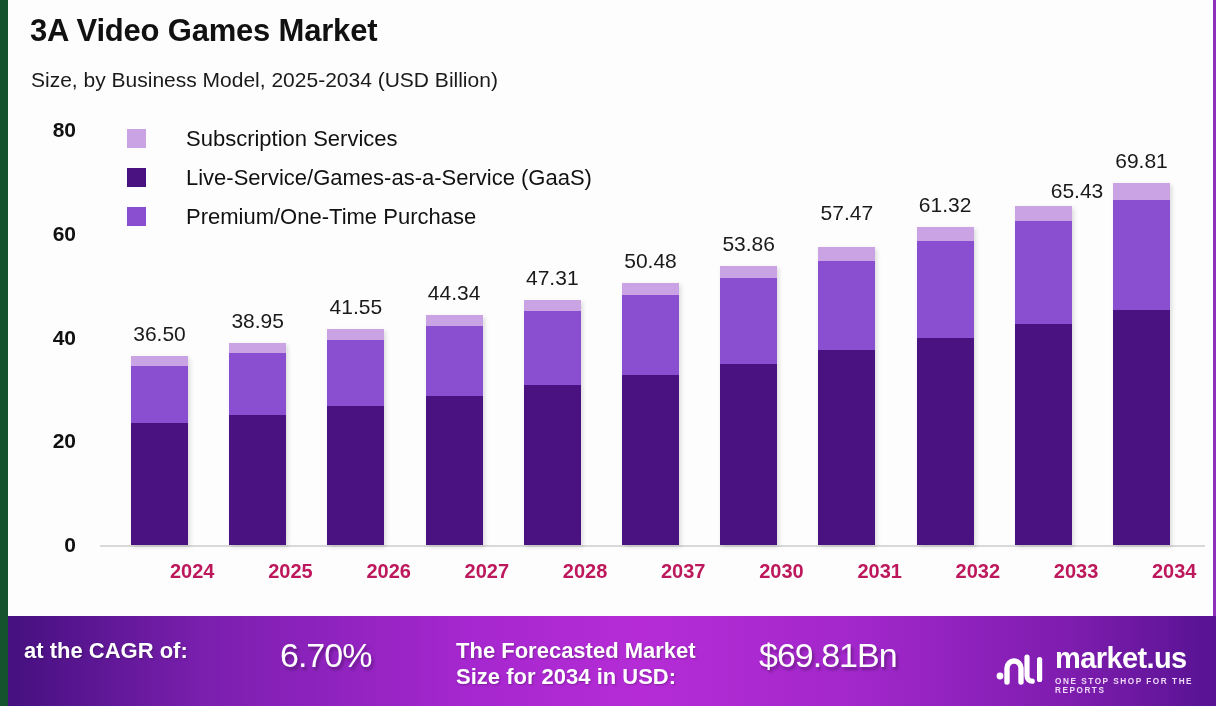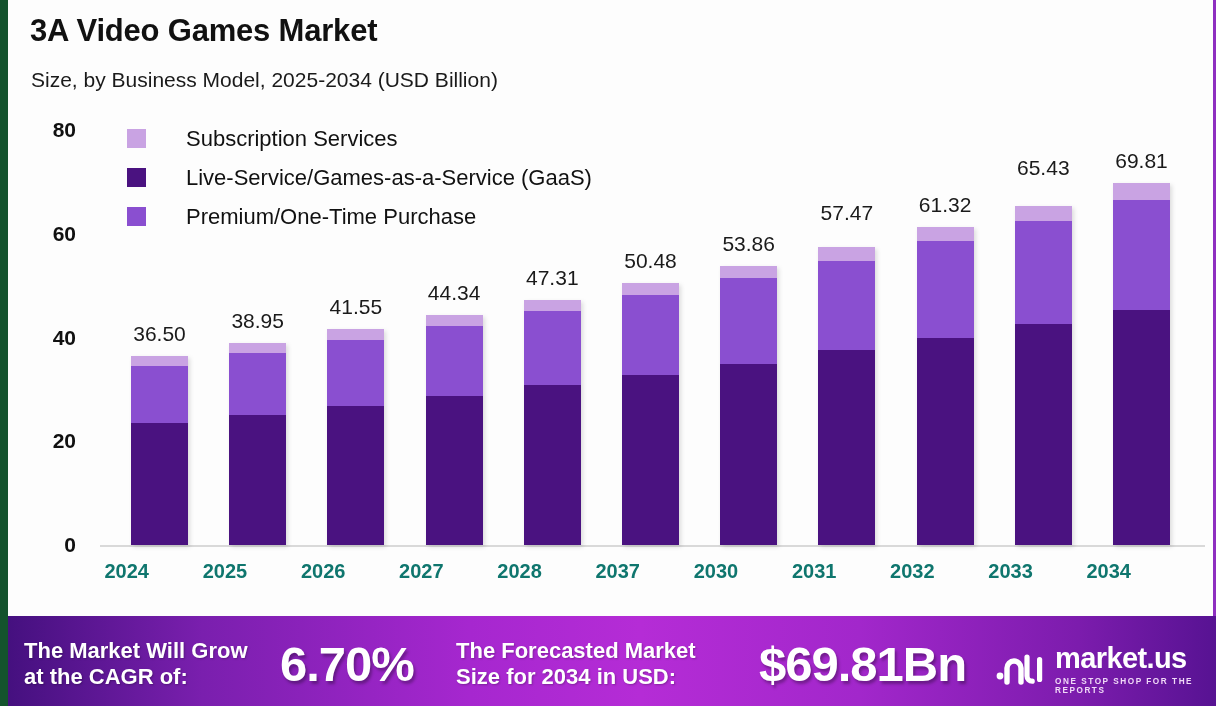--- a/index.html
+++ b/index.html
@@ -50,38 +50,38 @@
     display:flex;flex-direction:column;justify-content:flex-end;
     filter:drop-shadow(2px 2px 2px rgba(0,0,0,0.13));
   }
   .seg{width:100%;}
   .bar-total{
     position:absolute;width:120px;text-align:center;
     font-size:21px;color:#1a1a1a;
     transform:translateX(-50%);
   }
   .xtick{
-    position:absolute;top:560px;width:110px;text-align:left;
-    font-size:20px;font-weight:bold;color:#0f766e;
+    position:absolute;top:560px;width:110px;text-align:right;
+    font-size:20px;font-weight:bold;color:#be185d;
     transform:translateX(-50%);
   }
 
   
   .banner{
     position:absolute;left:0;bottom:0;width:1216px;height:90px;
     background:linear-gradient(90deg,#45107f 0%,#7a1fae 16%,#a627cf 38%,#b52cd6 52%,#a227cb 70%,#7c1cad 88%,#551291 100%);
     display:flex;align-items:center;
     overflow:hidden;
   }
   .banner-txt{
     color:#fff;font-weight:bold;font-size:22px;line-height:1.18;
     text-shadow:1px 1px 2px rgba(0,0,0,0.25);
   }
   .banner-big{
-    color:#fff;font-weight:bold;font-size:49px;
+    color:#fff;font-weight:normal;font-size:34px;
     text-shadow:2px 3px 3px rgba(0,0,0,0.3);
     letter-spacing:-1px;
   }
   .b-cagr{position:absolute;left:16px;top:22px;}
   .b-cagr-val{position:absolute;left:272px;top:20px;}
   .b-fc{position:absolute;left:448px;top:22px;}
   .b-fc-val{position:absolute;left:751px;top:20px;}
 
   .logo{position:absolute;left:988px;top:28px;display:flex;align-items:center;}
   .logo-mark{margin-right:9px;}
@@ -180,21 +180,21 @@
           <div class="seg" style="background: rgb(201, 163, 227); height: 14.3694px;"></div>
           <div class="seg" style="background: rgb(138, 79, 208); height: 97.0062px;"></div>
           <div class="seg" style="background: rgb(74, 18, 128); height: 206.722px;"></div>
         </div>
         <div class="bar-total" style="left: 937.1px; top: 192.902px;">61.32</div>
         <div class="bar" style="left: 1006.8px; top: 205.582px; height: 339.418px; bottom: auto;">
           <div class="seg" style="background: rgb(201, 163, 227); height: 15.7181px;"></div>
           <div class="seg" style="background: rgb(138, 79, 208); height: 102.713px;"></div>
           <div class="seg" style="background: rgb(74, 18, 128); height: 220.988px;"></div>
         </div>
-        <div class="bar-total" style="left: 1035.3px; top: 156px;">65.43</div>
+        <div class="bar-total" style="left: 1035.3px; top: 179px; text-align: right;">65.43</div>
         <div class="bar" style="left: 1105px; top: 182.861px; height: 362.139px; bottom: auto;">
           <div class="seg" style="background: rgb(201, 163, 227); height: 17.1706px;"></div>
           <div class="seg" style="background: rgb(138, 79, 208); height: 109.975px;"></div>
           <div class="seg" style="background: rgb(74, 18, 128); height: 234.994px;"></div>
         </div>
         <div class="bar-total" style="left: 1133.5px; top: 148.861px;">69.81</div>
       </div>
     <div id="xticks">
         <div class="xtick" style="left: 151.5px;">2024</div>
         <div class="xtick" style="left: 249.7px;">2025</div>
@@ -205,21 +205,20 @@
         <div class="xtick" style="left: 740.7px;">2030</div>
         <div class="xtick" style="left: 838.9px;">2031</div>
         <div class="xtick" style="left: 937.1px;">2032</div>
         <div class="xtick" style="left: 1035.3px;">2033</div>
         <div class="xtick" style="left: 1133.5px;">2034</div>
       </div>
   </div>
 
   <div class="banner">
     <div class="banner-txt b-cagr">
-      <div>The Market Will Grow</div>
       <div>at the CAGR of:</div>
     </div>
     <div class="banner-big b-cagr-val">6.70%</div>
 
     <div class="banner-txt b-fc">
       <div>The Forecasted Market</div>
       <div>Size for 2034 in USD:</div>
     </div>
     <div class="banner-big b-fc-val">$69.81Bn</div>
 

